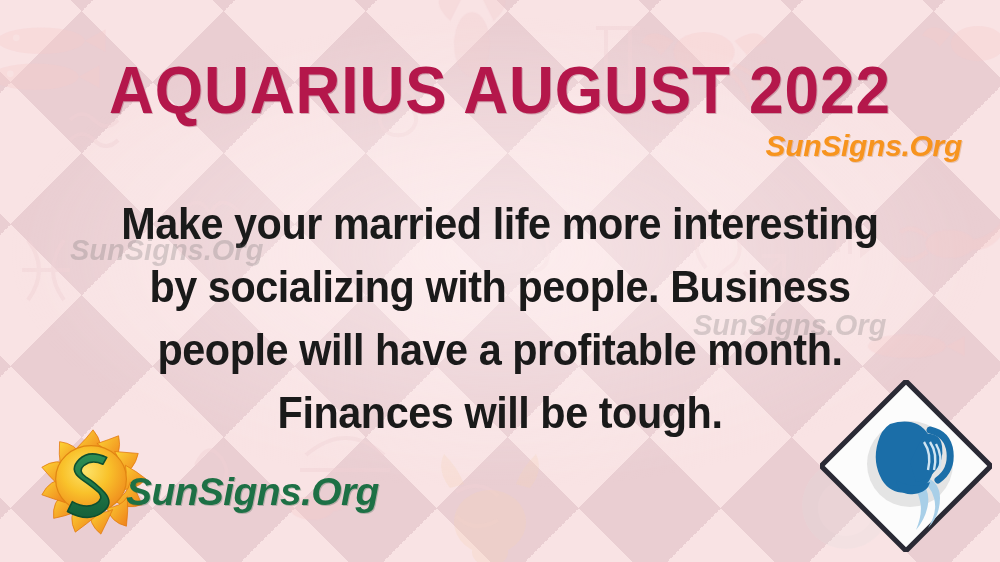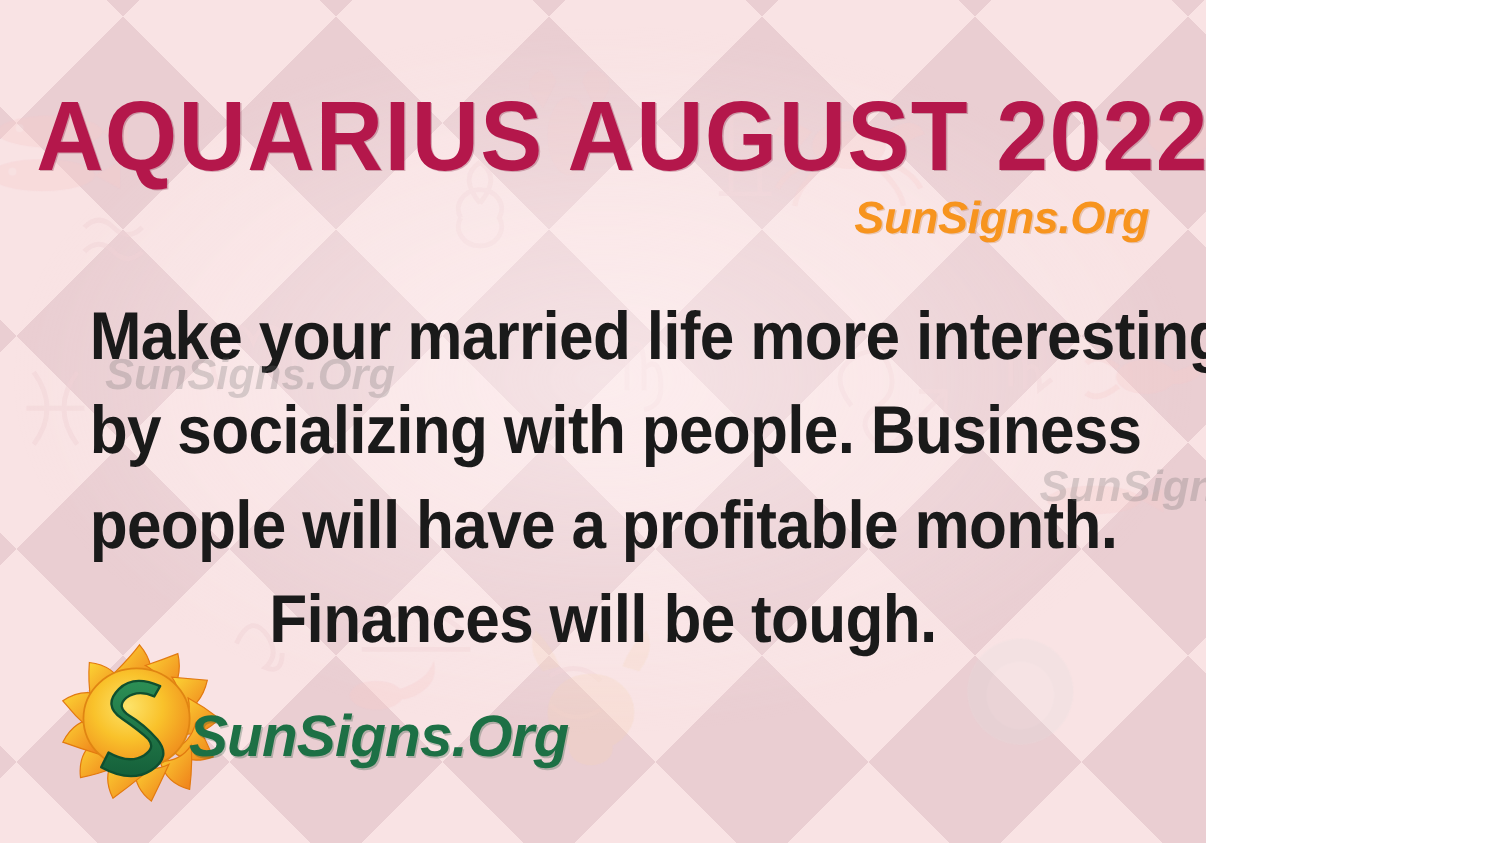--- a/index.html
+++ b/index.html
@@ -6,21 +6,21 @@
     margin: 0;
     padding: 0;
     background: #ffffff;
   }
   body {
     font-family: "Liberation Sans", sans-serif;
   }
 
   #poster {
     position: relative;
-    width: 804px;
+    width: 1000px;
     height: 562px;
     overflow: hidden;
     background: #f8e2e3;
   }
 
   
   .bg-base {
     position: absolute;
     inset: 0;
     background: #f9e3e4;

